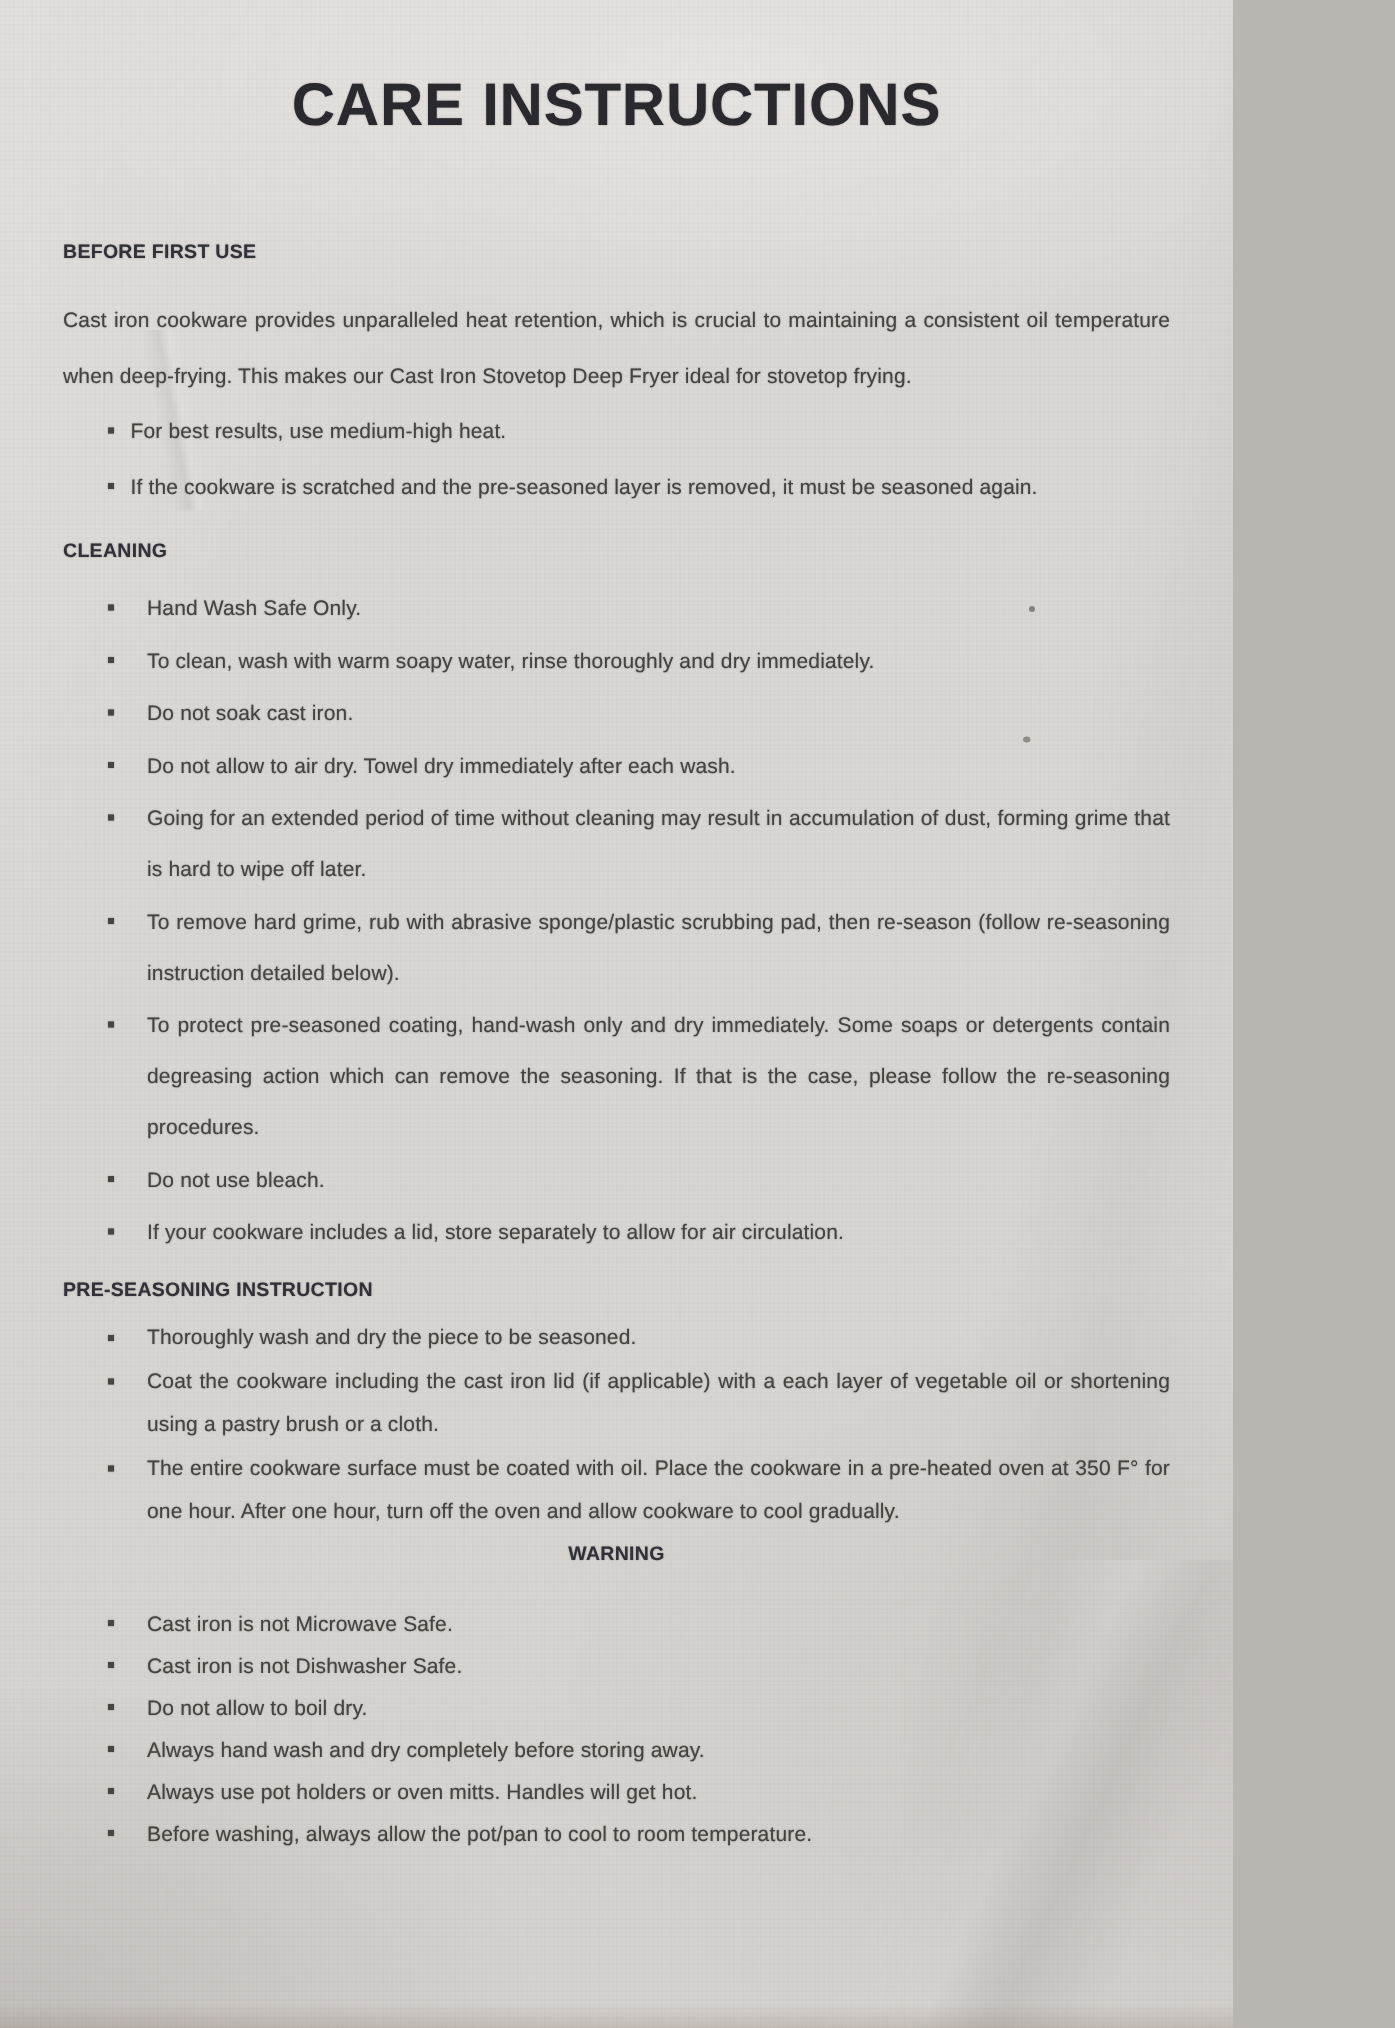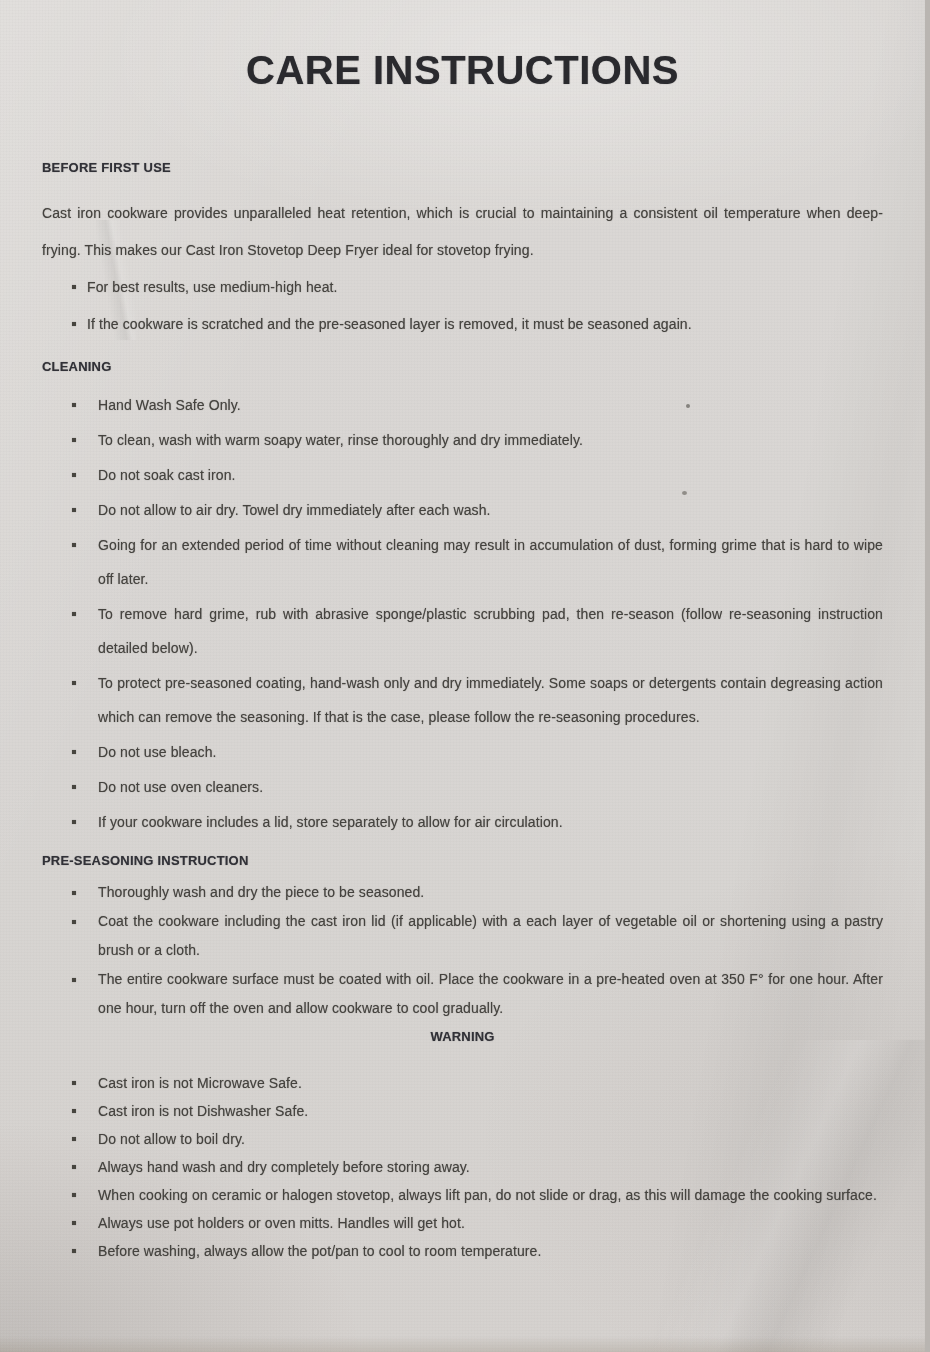--- a/index.html
+++ b/index.html
@@ -1,18 +1,18 @@
 <!DOCTYPE html>
 <html><head>
 <meta charset="utf-8">
 <style>
   html,body{margin:0;padding:0;background:#b9b5b1;}
   .photo{
     position:relative;
-    width:925px;height:1352px;
+    width:822px;height:1352px;
     overflow:hidden;
     font-family:"Liberation Sans","DejaVu Sans",sans-serif;
     background:
       radial-gradient(620px 260px at 58% 4%, rgba(255,255,255,0.32), rgba(255,255,255,0) 70%),
       radial-gradient(520px 330px at 0% 100%, rgba(58,53,48,0.13), rgba(58,53,48,0) 70%),
       radial-gradient(700px 420px at 104% 84%, rgba(70,64,58,0.08), rgba(70,64,58,0) 70%),
       linear-gradient(115deg, rgba(255,255,255,0.18) 0%, rgba(255,255,255,0) 28%),
       linear-gradient(100deg, rgba(0,0,0,0) 76%, rgba(0,0,0,0.035) 84%, rgba(0,0,0,0) 93%),
       linear-gradient(180deg, #dbd8d5 0%, #d8d5d2 55%, #d5d1ce 100%);
   }
@@ -122,24 +122,20 @@
       <div class="item bullet">
         <span class="marker"></span>
         <span class="txt">To protect pre-seasoned coating, hand-wash only and dry immediately. Some soaps or detergents contain degreasing action which can remove the seasoning. If that is the case, please follow the re-seasoning procedures.</span>
       </div>
       <div class="item bullet">
         <span class="marker"></span>
         <span class="txt">Do not use bleach.</span>
       </div>
       <div class="item bullet">
         <span class="marker"></span>
-        <span class="txt">Do not use oven cleaners.</span>
-      </div>
-      <div class="item bullet">
-        <span class="marker"></span>
         <span class="txt">If your cookware includes a lid, store separately to allow for air circulation.</span>
       </div>
     </div>
 
     <div class="sec-2">
       <h2>PRE-SEASONING INSTRUCTION</h2>
       <div class="item bullet">
         <span class="marker"></span>
         <span class="txt">Thoroughly wash and dry the piece to be seasoned.</span>
       </div>
@@ -166,24 +162,20 @@
       <div class="item bullet">
         <span class="marker"></span>
         <span class="txt">Do not allow to boil dry.</span>
       </div>
       <div class="item bullet">
         <span class="marker"></span>
         <span class="txt">Always hand wash and dry completely before storing away.</span>
       </div>
       <div class="item bullet">
         <span class="marker"></span>
-        <span class="txt">When cooking on ceramic or halogen stovetop, always lift pan, do not slide or drag, as this will damage the cooking surface.</span>
-      </div>
-      <div class="item bullet">
-        <span class="marker"></span>
         <span class="txt">Always use pot holders or oven mitts. Handles will get hot.</span>
       </div>
       <div class="item bullet">
         <span class="marker"></span>
         <span class="txt">Before washing, always allow the pot/pan to cool to room temperature.</span>
       </div>
     </div>
   </div>
 
   <div class="bottom-edge"></div>

